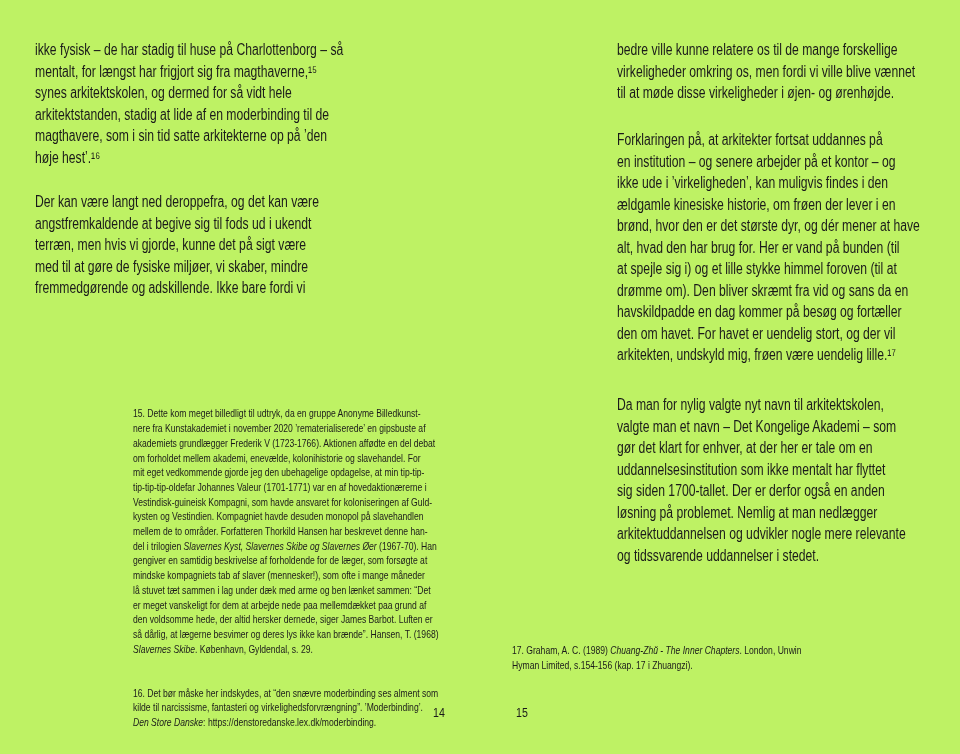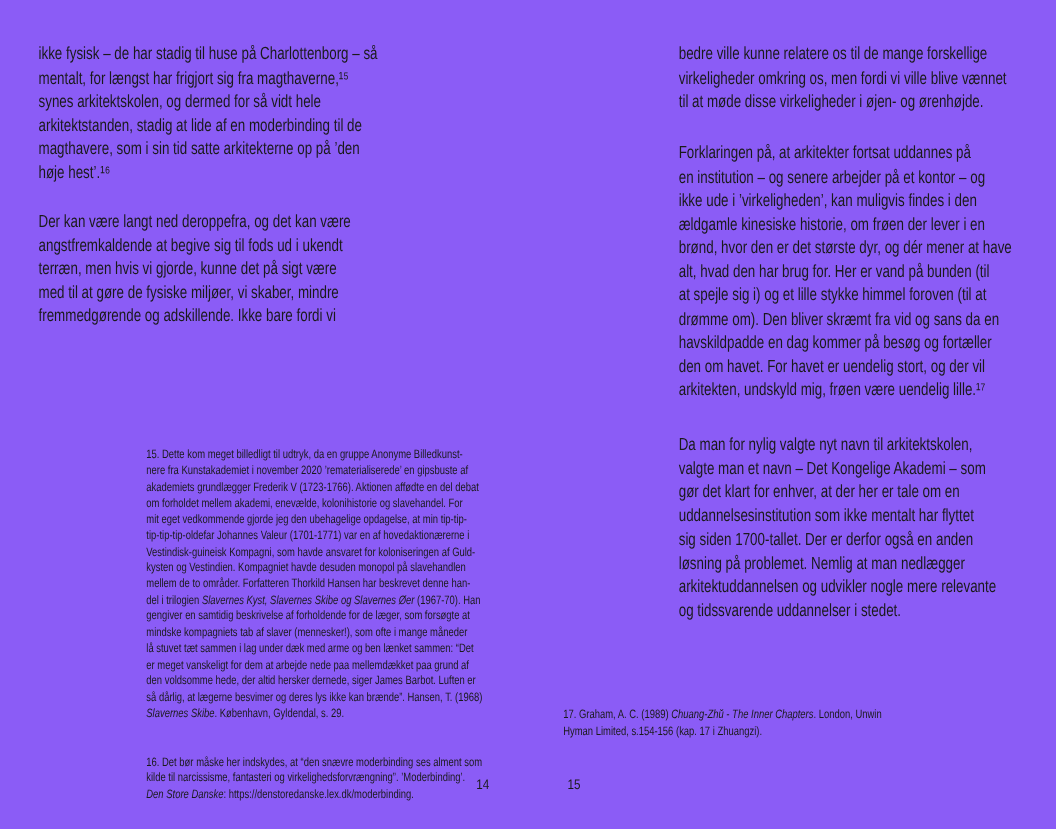--- a/index.html
+++ b/index.html
@@ -42,21 +42,21 @@
     transform: scaleX(0.85);
     transform-origin: 0 0;
   }
   .page-half { position: absolute; top: 0; height: 754px; }
   #left-page  { left: 0; width: 480px; }
   #right-page { left: 480px; width: 480px; }
 </style>
 </head>
 <body>
 
-<div class="spread" style="background: #8b5cf6;">
+<div class="spread" style="background: #bef264;">
 
   <div id="left-page" class="page-half">
 
     <div class="abs body-text" style="left:35px; top:39px;">ikke fysisk – de har stadig til huse på Charlottenborg – så
 mentalt, for længst har frigjort sig fra magthaverne,¹⁵
 synes arkitektskolen, og dermed for så vidt hele
 arkitektstanden, stadig at lide af en moderbinding til de
 magthavere, som i sin tid satte arkitekterne op på ’den
 høje hest’.¹⁶</div>
 

